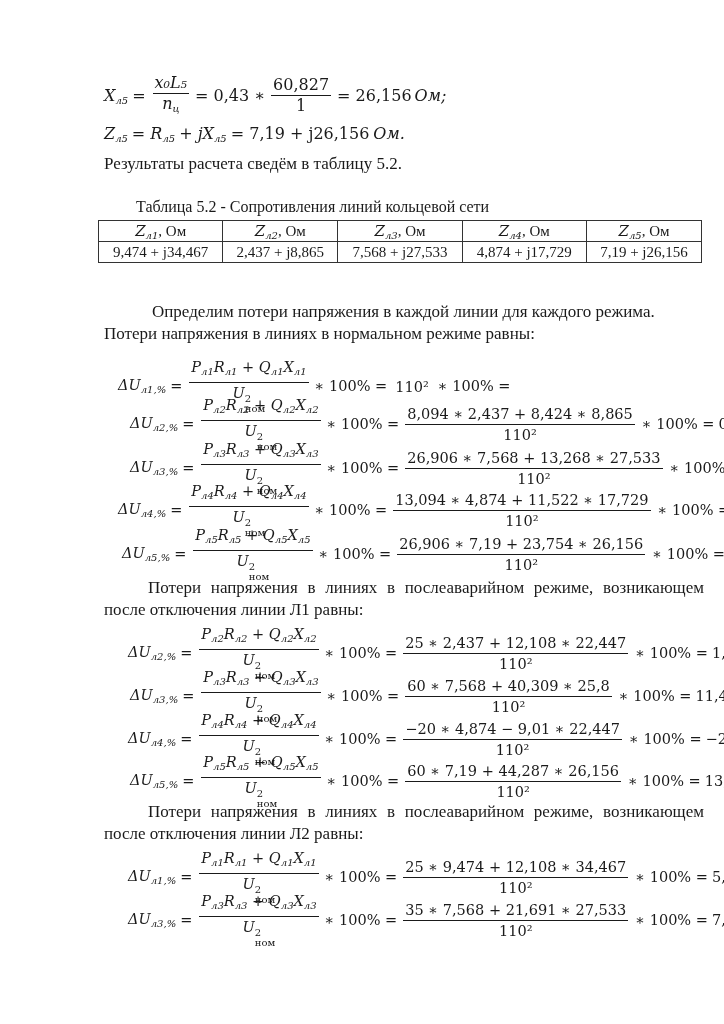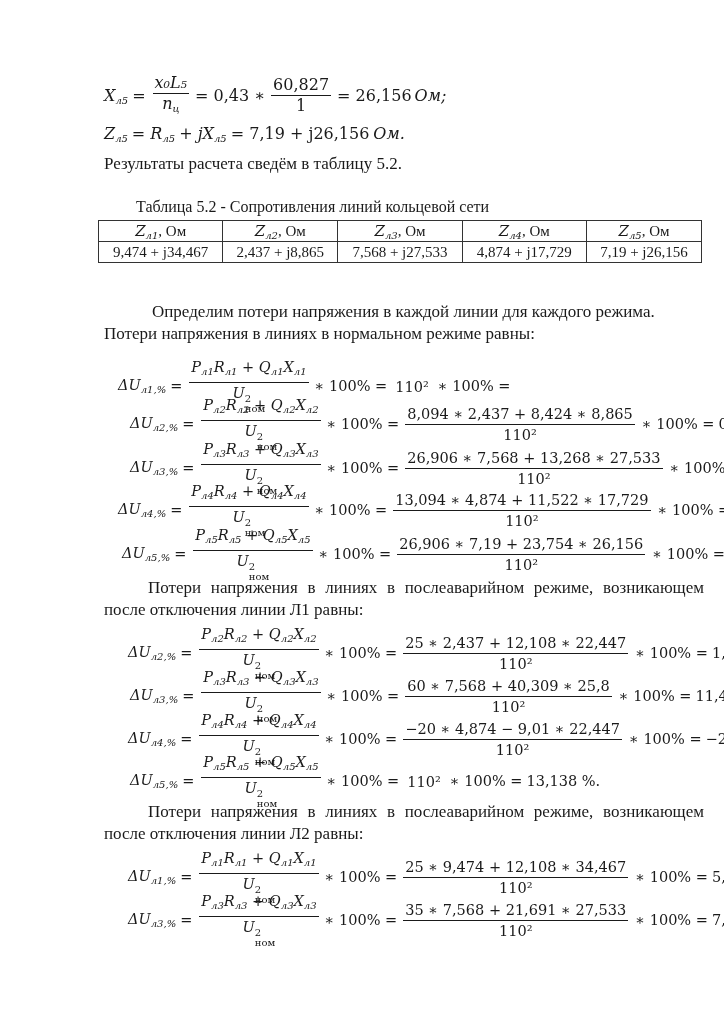--- a/index.html
+++ b/index.html
@@ -223,20 +223,21 @@
       <span class="nu" style="margin:0 4px;">=</span>
       <span class="frac m">
         <span class="num">P<sub>л<span>5</span></sub>R<sub>л<span>5</span></sub> <span class="nu">+</span> Q<sub>л<span>5</span></sub>X<sub>л<span>5</span></sub></span>
         <span class="den"><span>U</span><span class="supsub">
             <span>2</span>
             <span>ном</span>
           </span></span>
       </span>
       <span class="nu" style="margin:0 3px;">∗ 100% =</span>
       <span class="frac nu">
+        <span class="num">60 ∗ 7,19 + 44,287 ∗ 26,156</span>
         <span class="den">110²</span>
       </span>
       <span class="nu" style="margin:0 4px;">∗ 100% =</span>
       <span class="nu">13,138 %.</span>
     </div>
   </div>
 
 <div class="abs text" style="left:148px; top:802px; font-size:17px; width:556px; text-align-last:justify; text-align:justify;">Потери напряжения в линиях в послеаварийном режиме, возникающем</div>
 <div class="abs text" style="left:104px; top:824px; font-size:17px;">после отключения линии Л2 равны:</div>
 

